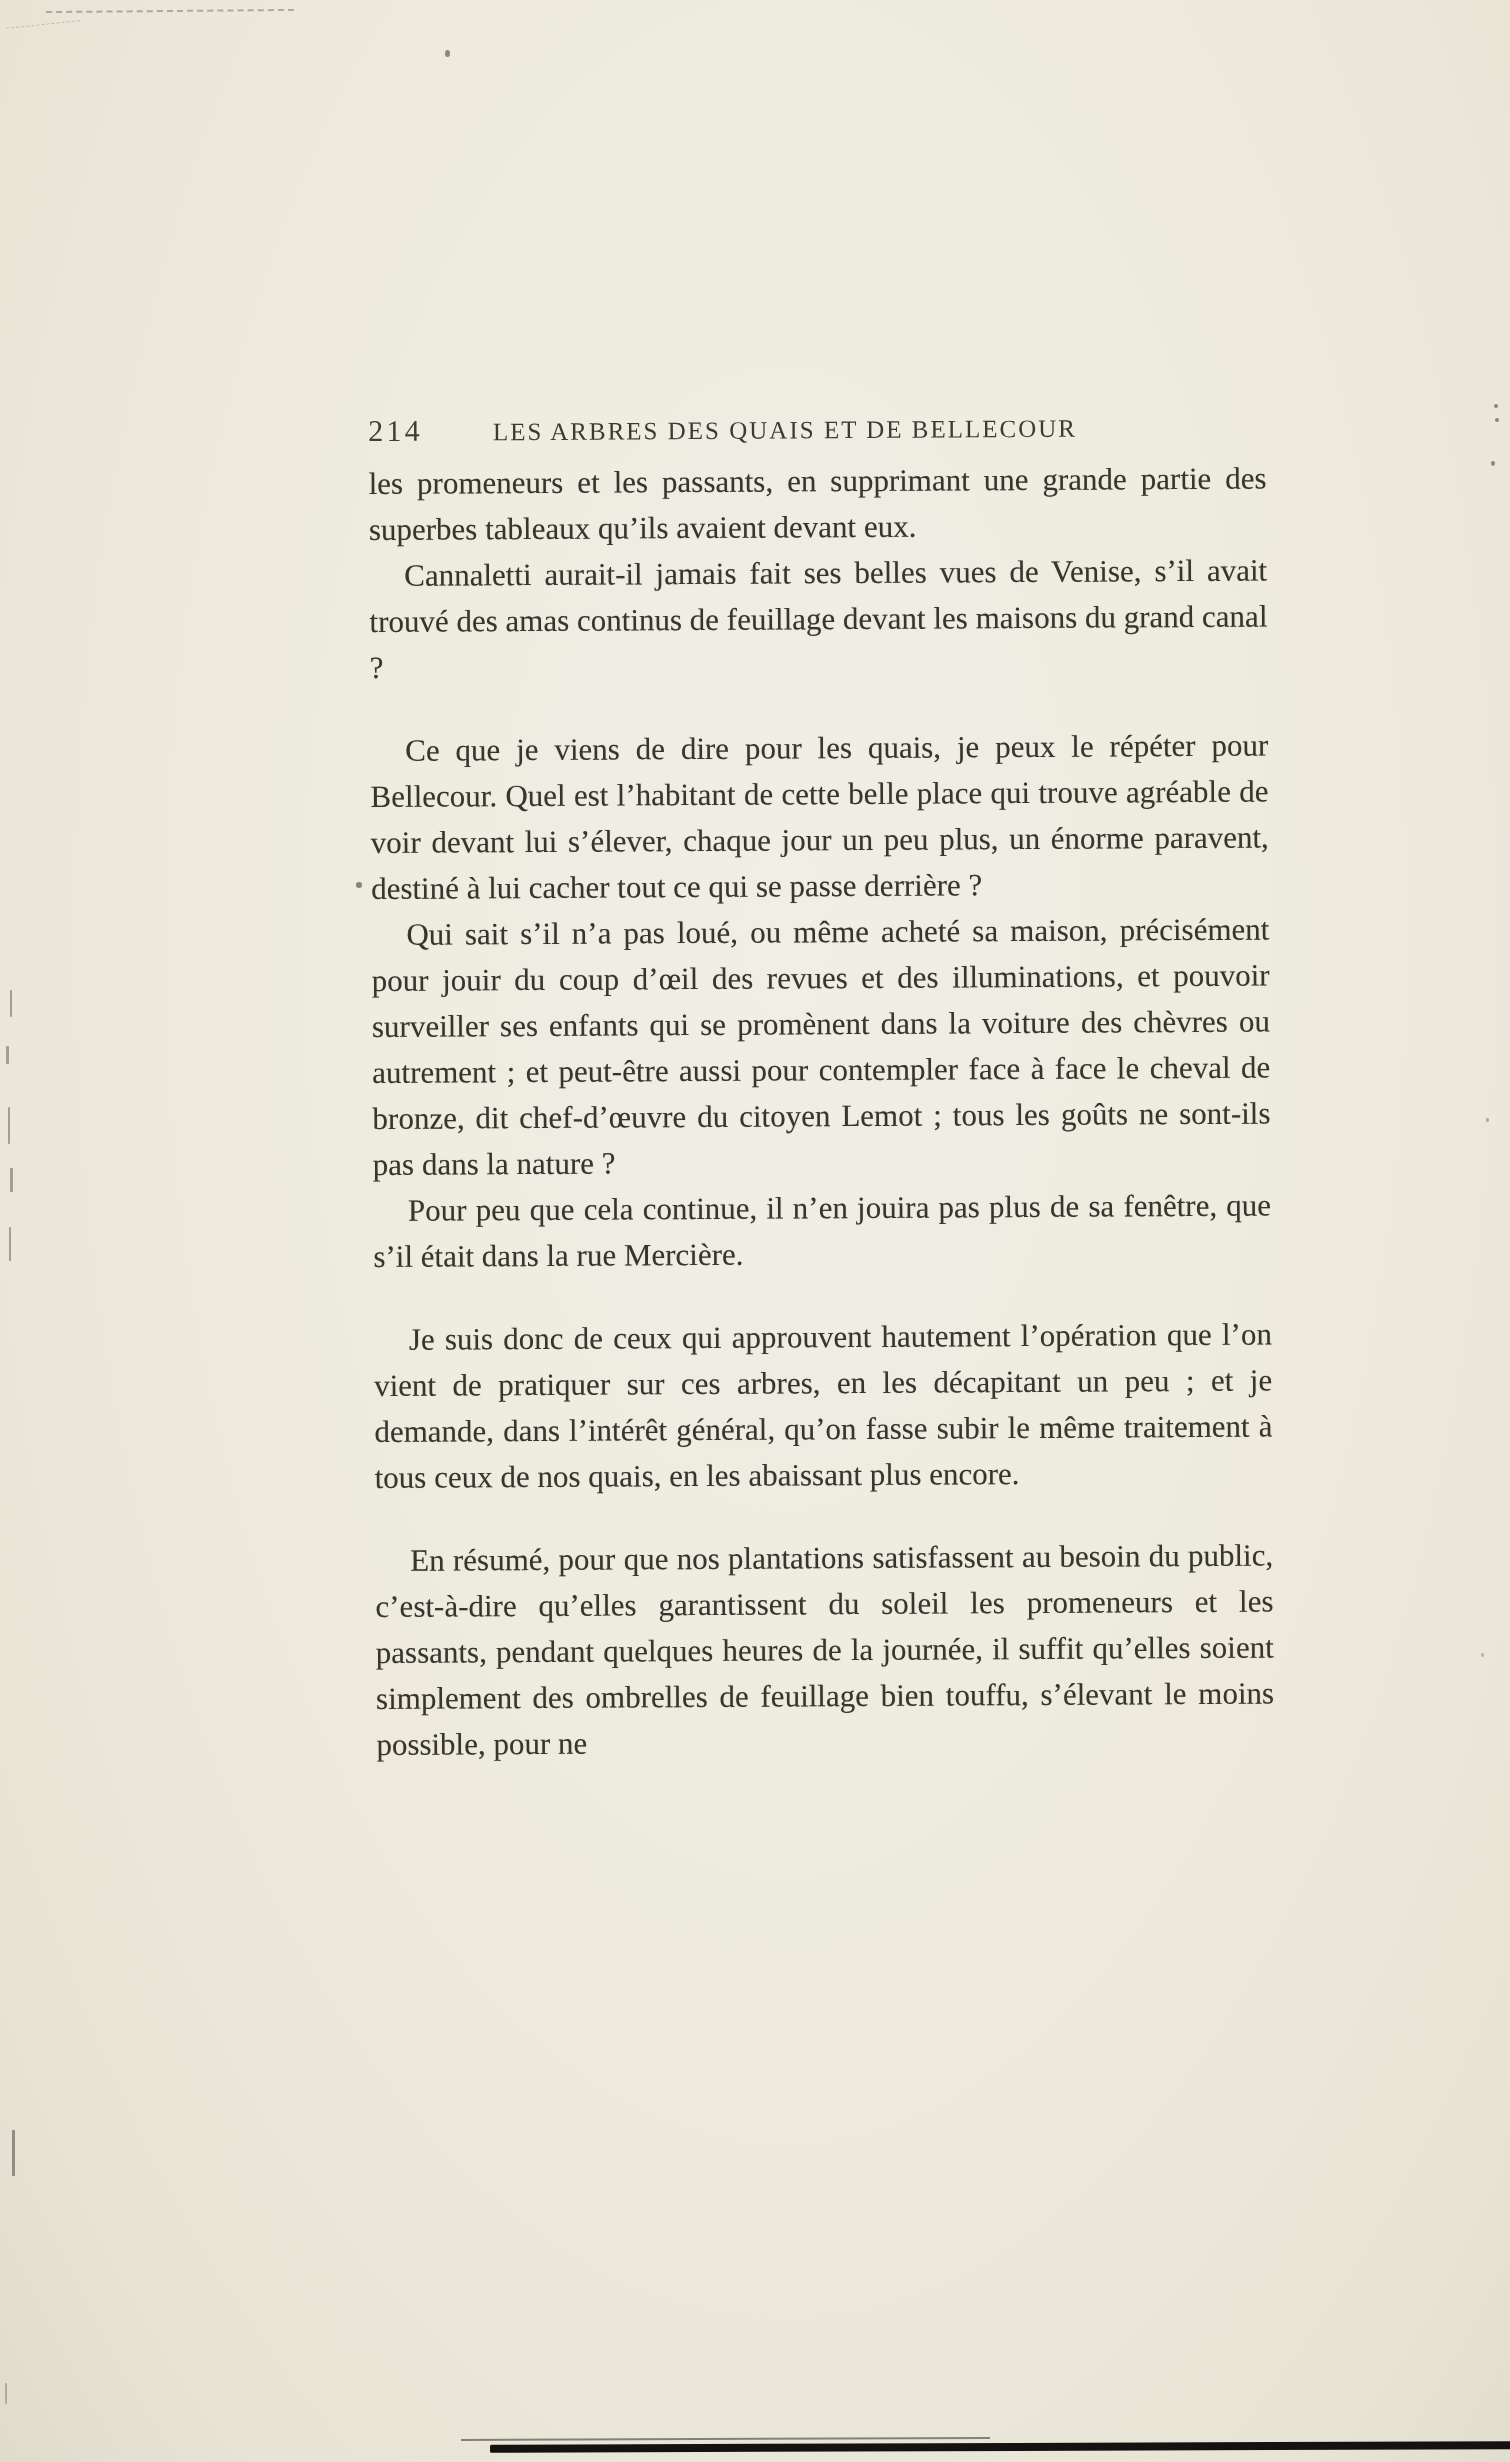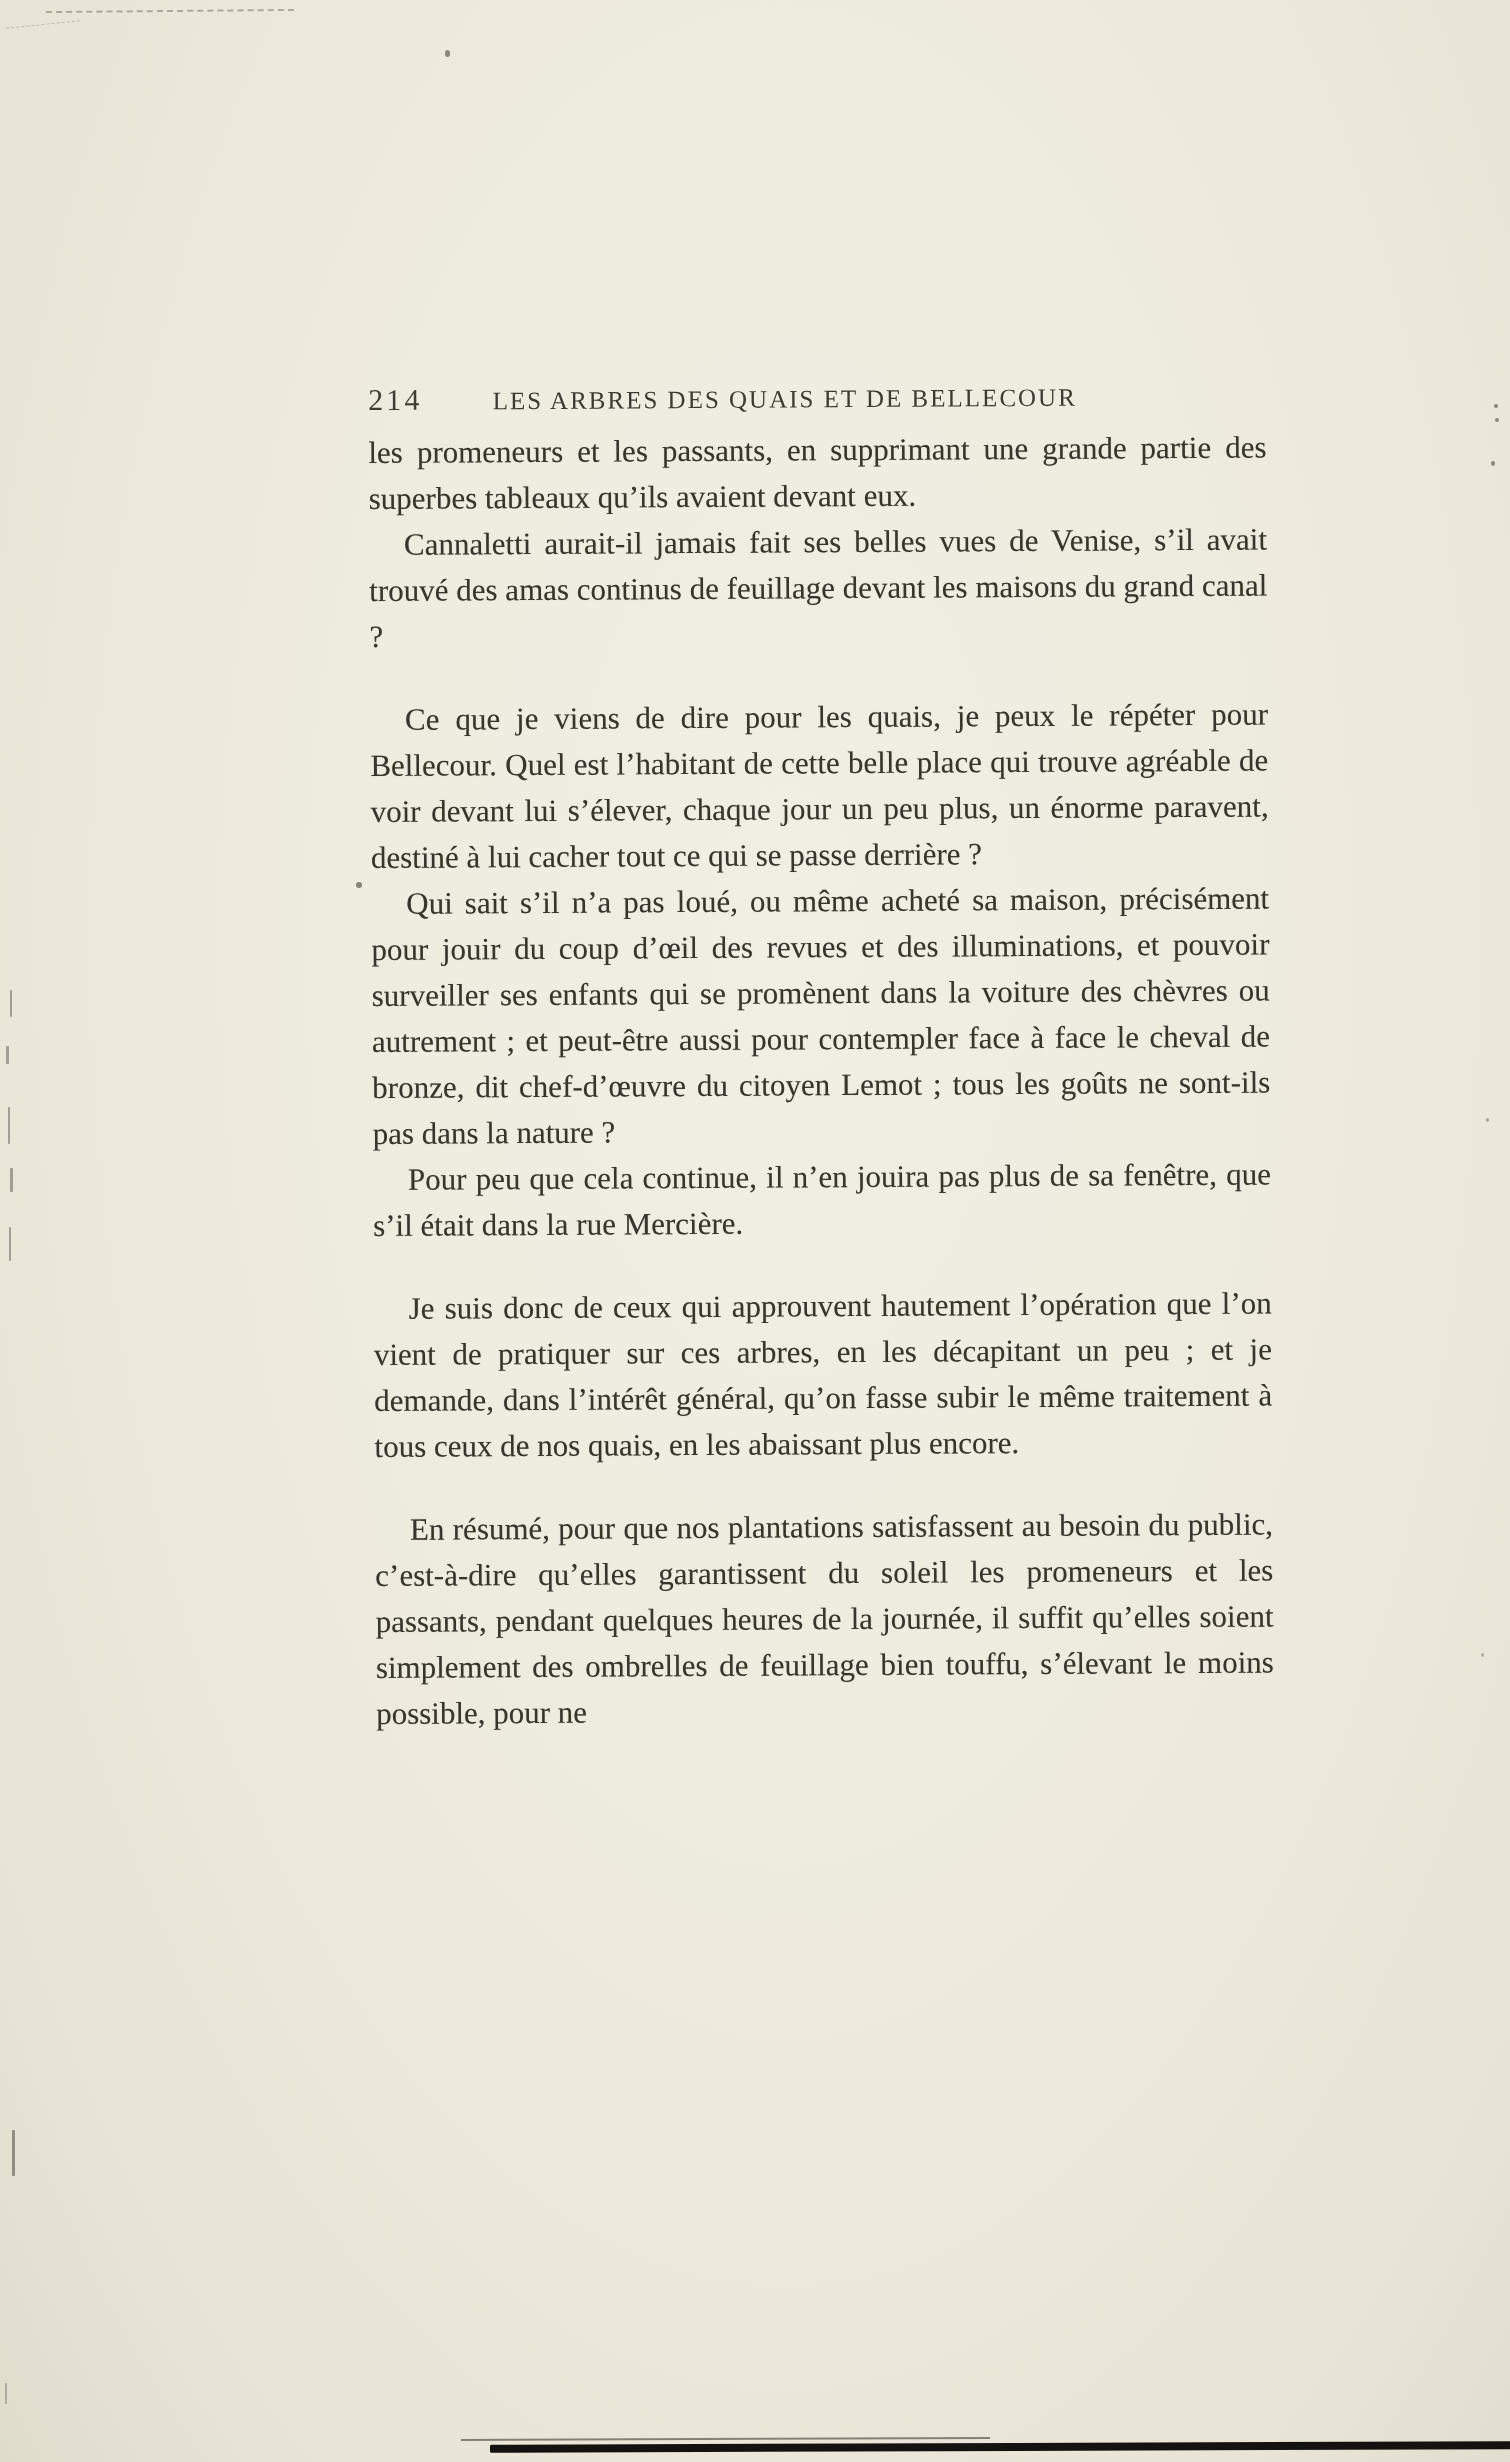--- a/index.html
+++ b/index.html
@@ -27,20 +27,21 @@
   }
   .header-row {
     display: flex;
     align-items: baseline;
     margin-bottom: 13px;
   }
   .page-number {
     font-size: 30px;
     letter-spacing: 3.2px;
     color: #403d35;
+    margin-top: 31px;
   }
   .running-header {
     font-size: 25px;
     letter-spacing: 2px;
     margin-left: 70px;
     white-space: nowrap;
     color: #3d3a32;
   }
   .paragraphs {
     font-size: 31px;

